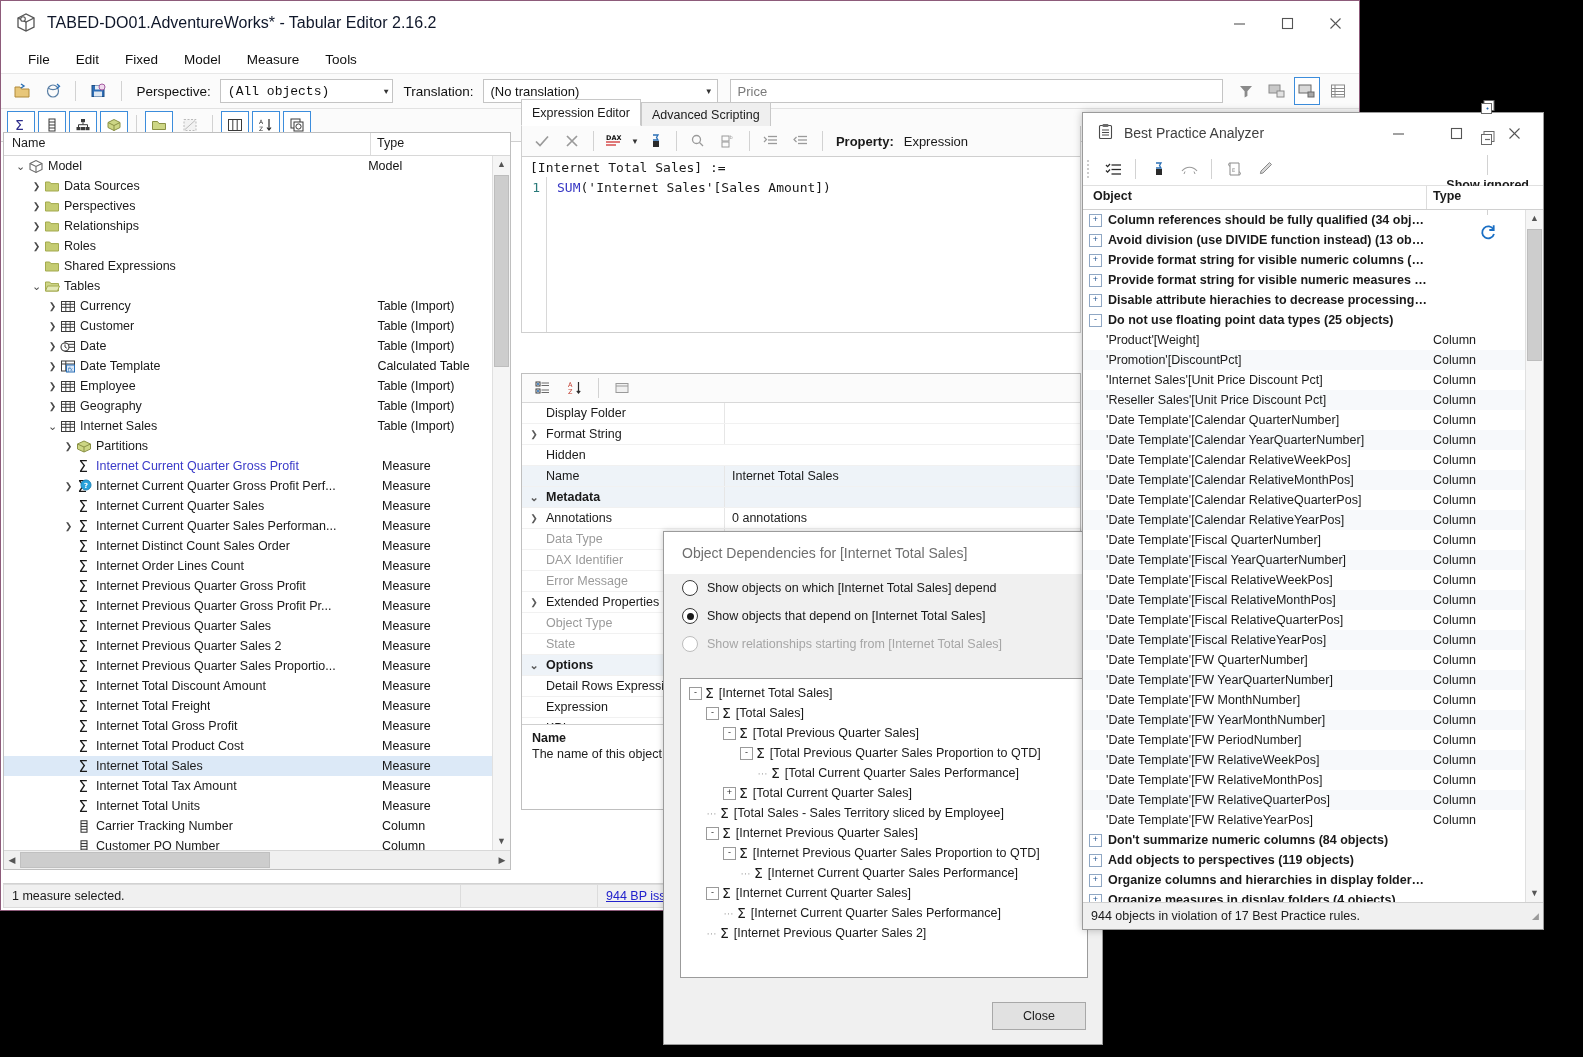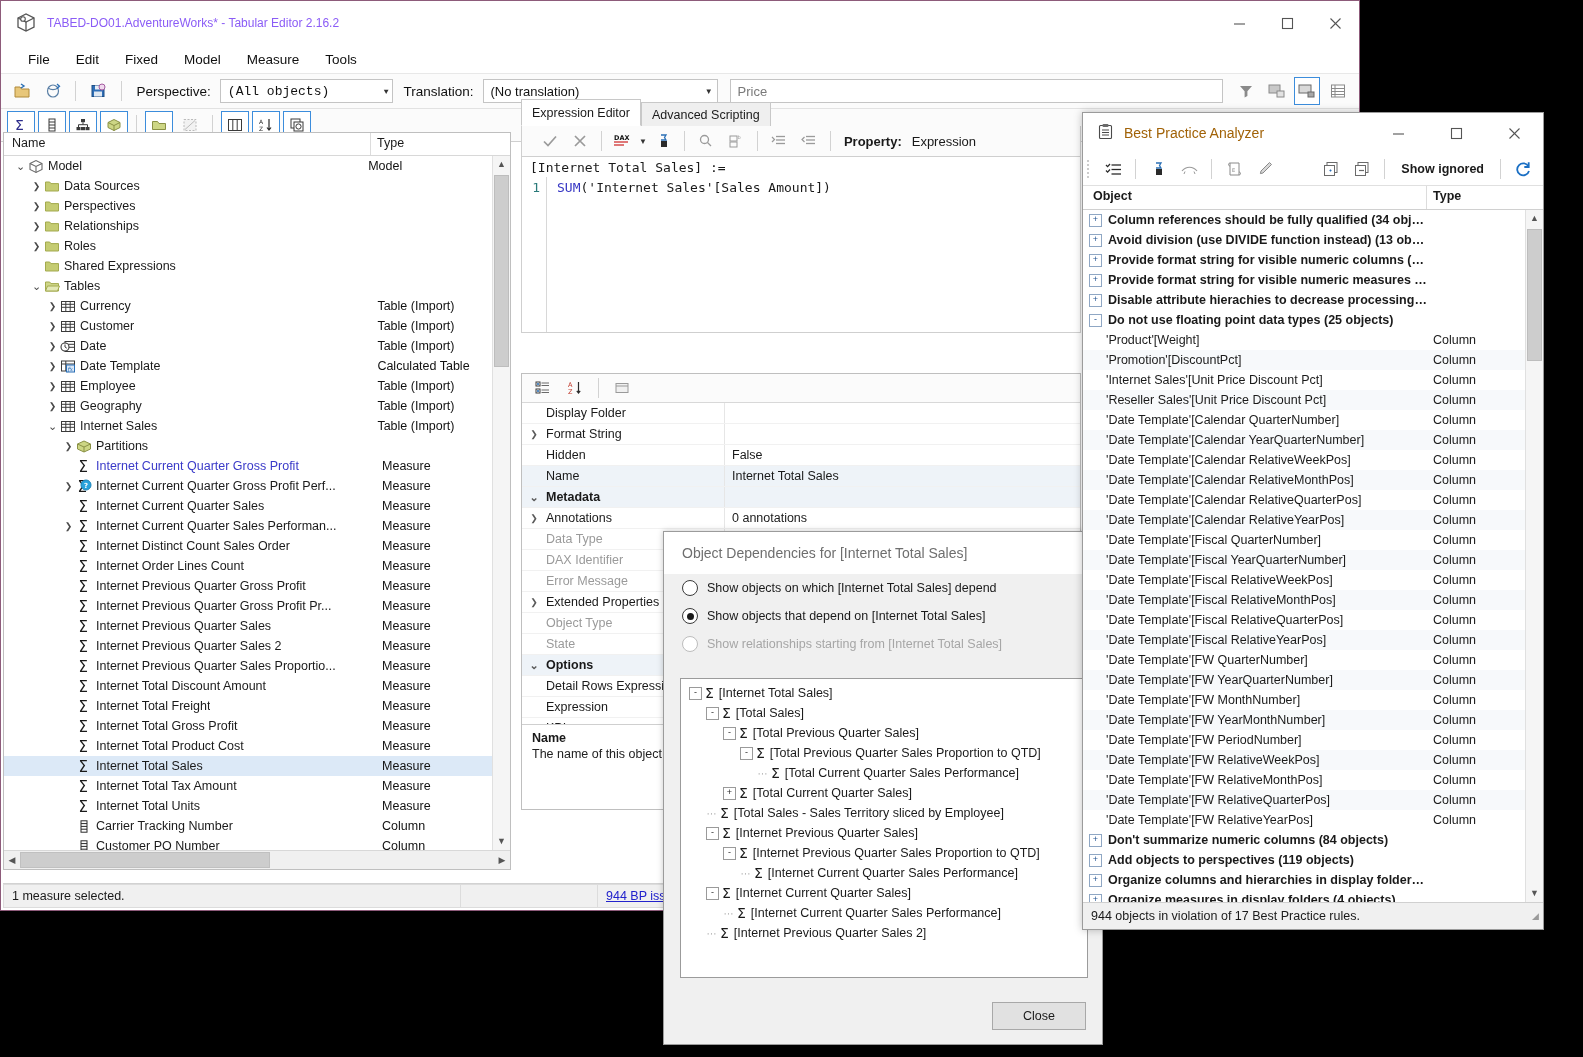--- a/index.html
+++ b/index.html
@@ -8,21 +8,21 @@
 
   
   .win{position:absolute;background:#fff;}
   .noselect{user-select:none;}
 
   
   #main-window{left:0;top:0;width:1360px;height:911px;background:#fff;
                border:1px solid #8d5b7a;box-sizing:border-box;}
   #title-bar{height:44px;display:flex;align-items:center;padding:0 0 0 14px;background:#fff;}
   #title-bar .app-icon{width:22px;height:22px;margin-right:10px;flex:0 0 auto;}
-  #title-text{font-size:12px;color:#8b5cf6;}
+  #title-text{font-size:16px;color:#0f172a;}
   .win-btns{margin-left:auto;display:flex;height:44px;}
   .win-btn{width:48px;height:44px;display:flex;align-items:center;justify-content:center;color:#555;}
   .win-btn svg{display:block;}
 
   #menu-bar{height:28px;display:flex;align-items:center;padding-left:14px;background:#fff;
             border-bottom:1px solid #e8e8e8;}
   .menu-item{padding:4px 13px;font-size:13.5px;color:#101010;}
 
   #toolbar1{height:34px;display:flex;align-items:center;gap:4px;padding:0 8px;background:#fbfbfb;
             border-bottom:1px solid #e2e2e2;}
@@ -66,21 +66,21 @@
               border-top:1px solid #d2d2d2;display:flex;align-items:center;font-size:12.5px;}
   .sb-cell{height:22px;border:1px solid #dcdcdc;border-left:none;display:flex;align-items:center;padding:0 8px;}
   .bp-link{color:#2222cc;text-decoration:underline;}
 
   
   #expr-pane{position:absolute;left:520px;top:100px;width:560px;height:270px;}
   .tabs{height:25px;display:flex;align-items:flex-end;}
   .tab{height:23px;padding:0 10px;display:flex;align-items:center;font-size:12.5px;
        border:1px solid #c8c8c8;border-bottom:none;background:#efefef;}
   .tab.active{background:#fff;height:25px;border-bottom:1px solid #fff;}
-  .expr-tb{height:30px;display:flex;align-items:center;gap:2px;padding:0 14px;background:#fbfbfb;
+  .expr-tb{height:30px;display:flex;align-items:center;gap:2px;padding:0 6px;background:#fbfbfb;
            border:1px solid #cfcfcf;border-top:none;}
   .expr-prop{font-weight:bold;font-size:13px;margin-left:6px;}
   .expr-prop-val{font-size:13px;margin-left:8px;}
   .expr-head{background:#fff;border-left:1px solid #cfcfcf;border-right:1px solid #cfcfcf;
              font-family:"DejaVu Sans Mono", monospace;font-size:13px;padding:3px 0 2px 8px;}
   .expr-body{border:1px solid #cfcfcf;border-top:none;background:#fff;height:155px;display:flex;
              font-family:"DejaVu Sans Mono", monospace;font-size:13px;}
   .gutter{width:18px;text-align:right;padding:3px 6px 0 0;color:#2a7a7a;border-right:1px solid #d8d8d8;background:#fff;}
   .code{padding:3px 0 0 10px;}
   .kw{color:#3737c4;}
@@ -119,21 +119,21 @@
   .dtdash{width:11px;flex:0 0 auto;margin-right:3px;color:#aaa;font-size:10px;text-align:center;}
   .sigma{font-family:"DejaVu Sans", sans-serif;font-size:14px;margin-right:5px;flex:0 0 auto;}
   #dep-close{position:absolute;right:16px;bottom:14px;width:92px;height:26px;background:#e1e1e1;
              border:1px solid #a8a8a8;font-size:12.5px;display:flex;align-items:center;justify-content:center;}
 
   
   #bpa-window{position:absolute;left:1082px;top:112px;width:462px;height:818px;background:#fff;
               border:1px solid #9b9b9b;box-sizing:border-box;box-shadow:0 0 8px rgba(0,0,0,.25);
               display:flex;flex-direction:column;}
   #bpa-title{height:40px;display:flex;align-items:center;padding-left:14px;background:#fff;}
-  #bpa-title .t{font-size:14px;color:#a16207;margin-left:10px;}
+  #bpa-title .t{font-size:14px;color:#404040;margin-left:10px;}
   .bpa-wbtns{margin-left:auto;display:flex;}
   .bpa-wbtn{width:58px;height:40px;display:flex;align-items:center;justify-content:center;color:#555;}
   #bpa-toolbar{height:32px;display:flex;align-items:center;gap:3px;padding:0 6px 0 4px;background:#fff;
                border-bottom:1px solid #e0e0e0;}
   .grip{width:6px;height:18px;display:flex;flex-direction:column;justify-content:space-between;padding:2px 0;margin-right:3px;}
   .grip i{width:2px;height:2px;background:#bbb;display:block;border-radius:50%;}
   .show-ign{font-size:12.5px;font-weight:bold;padding:0 8px;}
   #bpa-head{height:23px;display:flex;border-bottom:1px solid #d0d0d0;font-size:12.5px;font-weight:bold;background:#fff;}
   #bpa-head .c1{flex:1;padding:3px 0 0 10px;border-right:1px solid #dcdcdc;}
   #bpa-head .c2{width:110px;padding:3px 0 0 6px;}
@@ -913,21 +913,20 @@
           <div class="v"></div>
         </div>
         <div class="pg-row">
           <div class="ex">❯</div>
           <div class="k">Format String</div>
           <div class="v"></div>
         </div>
         <div class="pg-row">
           <div class="ex"></div>
           <div class="k">Hidden</div>
-          <div class="v">False</div>
         </div>
         <div class="pg-row" style="background: rgb(238, 243, 248);">
           <div class="ex"></div>
           <div class="k">Name</div>
           <div class="v">Internet Total Sales</div>
         </div>
         <div class="pg-row pg-cat">
           <div class="ex" style="font-size: 11px;">⌄</div>
           <div class="k">Metadata</div>
           <div class="v"></div>
@@ -1159,21 +1158,21 @@
         <path d="M4 2h9v12H4z" fill="#fff" stroke="#8a8a8a"></path>
         <path d="M4 2c-2 0-2 3 0 3M13 14c2 0 2-3 0-3" fill="none" stroke="#8a8a8a"></path>
         <text x="6" y="11" font-size="5" font-family="DejaVu Sans" fill="#8a8a8a">E</text>
       </svg>
     </div>
     <div class="tb-btn">
       <svg width="16" height="16" viewBox="0 0 16 16">
         <path d="M12.5 1.5l2 2-8.5 8.5-2.6.6.6-2.6z" fill="#d8d8d8" stroke="#8a8a8a"></path>
       </svg>
     </div>
-    <div style="margin-left:auto;display:flex;align-items:center;gap:3px;">
+    <div style="margin-left:auto;display:flex;align-items:center;gap:3px;flex-direction:column;">
       <div class="tb-btn">
         <svg width="16" height="16" viewBox="0 0 16 16">
           <rect x="4" y="1.5" width="10" height="10" fill="#fff" stroke="#6a6a6a"></rect>
           <rect x="1.5" y="4.5" width="10" height="10" fill="#fff" stroke="#6a6a6a"></rect>
           <path d="M6.5 9.5h2M7.5 8.5v2" stroke="#2a6fb5" stroke-width="1.2"></path>
         </svg>
       </div>
       <div class="tb-btn">
         <svg width="16" height="16" viewBox="0 0 16 16">
           <rect x="4" y="1.5" width="10" height="10" fill="#fff" stroke="#6a6a6a"></rect>

